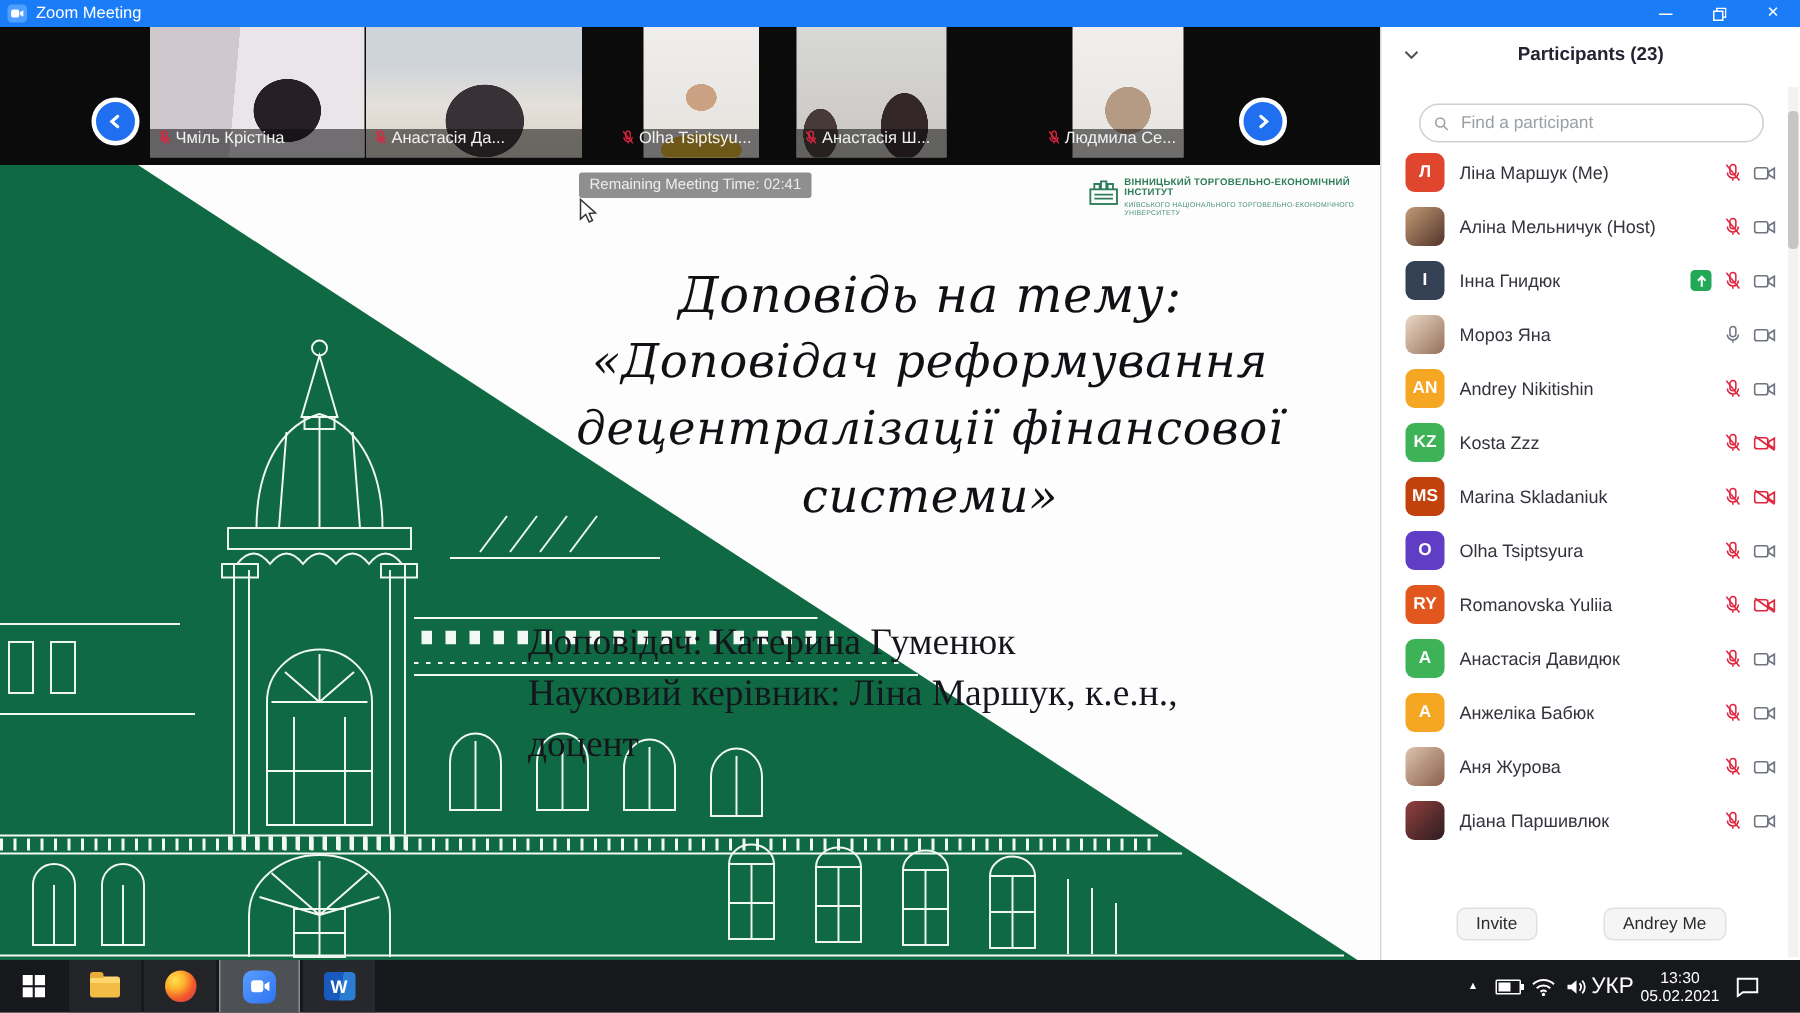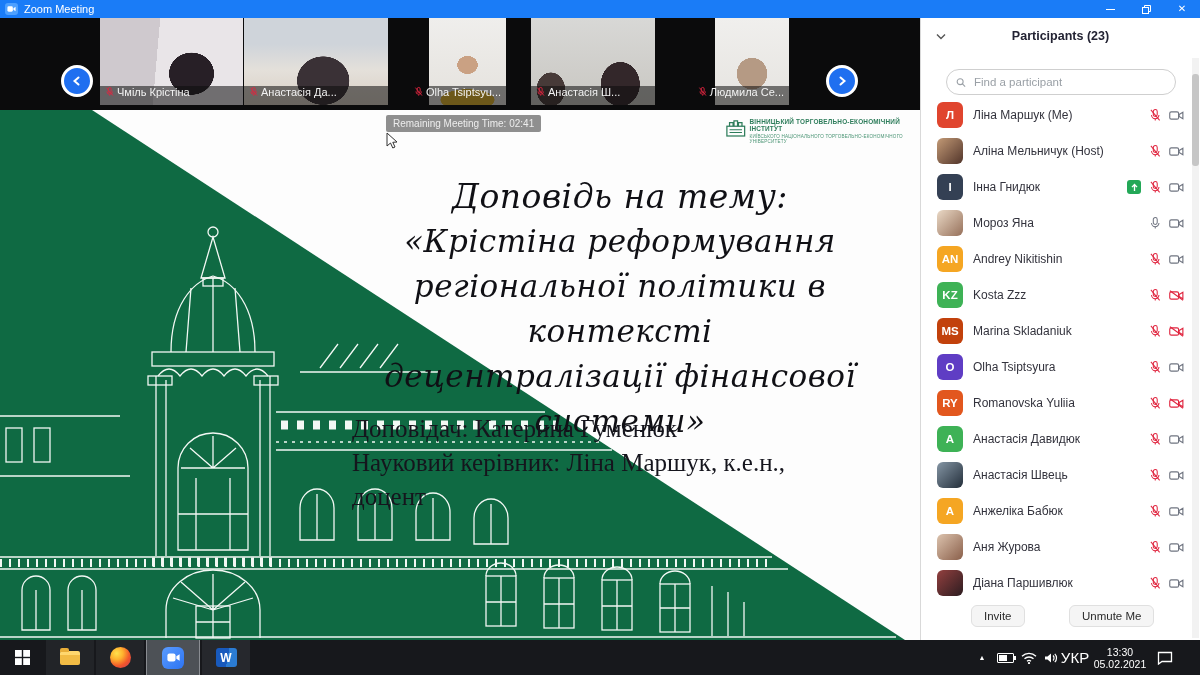--- a/index.html
+++ b/index.html
@@ -17,21 +17,21 @@
   .tb-min{width:9px;height:1px;background:#fff;}
   .tb-close{font-size:10px;line-height:10px;}
 
   
   .filmstrip{position:absolute;left:0;top:18px;width:920px;height:92px;background:#0b0b0c;z-index:20;}
   .thumb{position:absolute;top:0;height:87px;overflow:visible;}
   .thumb .vid{position:absolute;inset:0;}
   .t1{left:100px;width:143px;} .t1 .vid{background:radial-gradient(ellipse 26% 40% at 64% 64%,#271f26 60%,rgba(0,0,0,0) 61%),linear-gradient(95deg,#cfc9ce 0 40%,#e9e5e8 40%);}
   .t2{left:244px;width:144px;} .t2 .vid{background:radial-gradient(ellipse 30% 46% at 55% 72%,#3a3136 60%,rgba(0,0,0,0) 61%),linear-gradient(180deg,#cfd4da 0 30%,#e4e0da 60%,#d9cfc4);}
   .t3{left:429px;width:77px;}  .t3 .vid{background:radial-gradient(ellipse 58% 20% at 50% 94%,#e2b42a 60%,rgba(0,0,0,0) 61%),radial-gradient(ellipse 22% 17% at 50% 54%,#caa183 60%,rgba(0,0,0,0) 61%),linear-gradient(180deg,#efeeec,#e5e2dd);}
-  .t4{left:531px;width:124px;text-decoration:underline;} .t4 .vid{background:radial-gradient(ellipse 26% 42% at 72% 76%,#33272a 60%,rgba(0,0,0,0) 61%),radial-gradient(ellipse 19% 32% at 16% 82%,#473a38 60%,rgba(0,0,0,0) 61%),linear-gradient(180deg,#d8d8d6,#c9c7c2);}
+  .t4{left:531px;width:100px;text-decoration:underline;} .t4 .vid{background:radial-gradient(ellipse 26% 42% at 72% 76%,#33272a 60%,rgba(0,0,0,0) 61%),radial-gradient(ellipse 19% 32% at 16% 82%,#473a38 60%,rgba(0,0,0,0) 61%),linear-gradient(180deg,#d8d8d6,#c9c7c2);}
   .t5{left:715px;width:74px;}  .t5 .vid{background:radial-gradient(ellipse 34% 30% at 50% 64%,#b59a84 60%,rgba(0,0,0,0) 61%),linear-gradient(180deg,#f0efed,#e6e4e0);}
   .thumb-label{position:absolute;bottom:0;right:0;height:19px;display:flex;align-items:flex-start;gap:3px;
                padding:0 5px;background:rgba(12,12,12,.55);color:#f2f2f2;font-size:11px;
                white-space:nowrap;min-width:calc(100% - 10px);width:max-content;}
   .nav-btn{position:absolute;top:47px;width:26px;height:26px;border-radius:50%;background:#1f6ff0;
            border:3px solid #fff;box-sizing:content-box;display:flex;align-items:center;justify-content:center;}
   .prev{left:61px;} .next{left:826px;}
 
   
   .slide{position:absolute;left:0;top:110px;width:920px;height:530px;background:#fdfdfd;overflow:hidden;}
@@ -287,22 +287,21 @@
       <path d="M4 12 H18 M4 15 H18" stroke="#2e7d5b" stroke-width="1.2"></path>
     </svg>
     <div class="logo-text">
       <span class="logo-l1">ВІННИЦЬКИЙ ТОРГОВЕЛЬНО-ЕКОНОМІЧНИЙ ІНСТИТУТ</span>
       <span class="logo-l2">КИЇВСЬКОГО НАЦІОНАЛЬНОГО ТОРГОВЕЛЬНО-ЕКОНОМІЧНОГО УНІВЕРСИТЕТУ</span>
     </div>
   </div>
 
   <div class="slide-title">
     <div class="line0">Доповідь на тему:</div>
-    <div>«Крістіна реформування</div>
-    <div>регіональної політики в контексті</div>
+    <div>«Доповідач реформування</div>
     <div>децентралізації фінансової системи»</div>
   </div>
 
   <div class="speaker">
     <div>Доповідач: Катерина Гуменюк</div>
     <div>Науковий керівник: Ліна Маршук, к.е.н.,</div>
     <div>доцент</div>
   </div>
 </div>
 
@@ -570,44 +569,20 @@
       <svg class="cam-icon" width="15" height="11" viewBox="0 0 16 11">
         <g fill="none" stroke="#6f7480" stroke-width="1.2">
               <rect x="0.8" y="1.6" width="9.4" height="7.8" rx="1.6"></rect>
               <path d="M10.8 4.4 L14.8 2 V9 L10.8 6.6 Z"></path>
               <line class="slash" x1="1" y1="0.5" x2="15" y2="10.5" style="display: none;"></line>
             </g>
       </svg>
     </div>
   </div>
 
-  <div class="p-row">
-    <div class="avatar pv-shvets">
-          <span class="av-txt"></span>
-        </div>
-    <div class="p-name">Анастасія Швець</div>
-    <div class="p-icons">
-
-      <svg class="mic-icon red" width="12" height="14" viewBox="0 0 14 15">
-        <g fill="none" stroke="#6f7480" stroke-width="1.2">
-              <rect x="5" y="1.2" width="4.6" height="8" rx="2.3"></rect>
-              <path d="M3 7.5a4.3 4.3 0 0 0 8.6 0"></path>
-              <line x1="7.3" y1="12" x2="7.3" y2="14"></line>
-              <line class="slash" x1="2.2" y1="1.5" x2="12.4" y2="13.8"></line>
-            </g>
-      </svg>
-      <svg class="cam-icon" width="15" height="11" viewBox="0 0 16 11">
-        <g fill="none" stroke="#6f7480" stroke-width="1.2">
-              <rect x="0.8" y="1.6" width="9.4" height="7.8" rx="1.6"></rect>
-              <path d="M10.8 4.4 L14.8 2 V9 L10.8 6.6 Z"></path>
-              <line class="slash" x1="1" y1="0.5" x2="15" y2="10.5" style="display: none;"></line>
-            </g>
-      </svg>
-    </div>
-  </div>
 
   <div class="p-row">
     <div class="avatar" style="background: rgb(245, 166, 35);">
           <span class="av-txt">А</span>
         </div>
     <div class="p-name">Анжеліка Бабюк</div>
     <div class="p-icons">
 
       <svg class="mic-icon red" width="12" height="14" viewBox="0 0 14 15">
         <g fill="none" stroke="#6f7480" stroke-width="1.2">
@@ -671,21 +646,21 @@
         <g fill="none" stroke="#6f7480" stroke-width="1.2">
               <rect x="0.8" y="1.6" width="9.4" height="7.8" rx="1.6"></rect>
               <path d="M10.8 4.4 L14.8 2 V9 L10.8 6.6 Z"></path>
               <line class="slash" x1="1" y1="0.5" x2="15" y2="10.5" style="display: none;"></line>
             </g>
       </svg>
     </div>
   </div>
 </div>
   <button class="btn invite">Invite</button>
-  <button class="btn unmute">Unmute Me</button>
+  <button class="btn unmute">Andrey Me</button>
   <div class="sbar">
     <div class="sbar-thumb"></div>
   </div>
 </div>
 
 <div class="taskbar">
   <div class="tk start">
     <svg width="15" height="15" viewBox="0 0 15 15">
         <rect x="0" y="0" width="6.8" height="6.8" fill="#fff"></rect>
         <rect x="8.2" y="0" width="6.8" height="6.8" fill="#fff"></rect>

